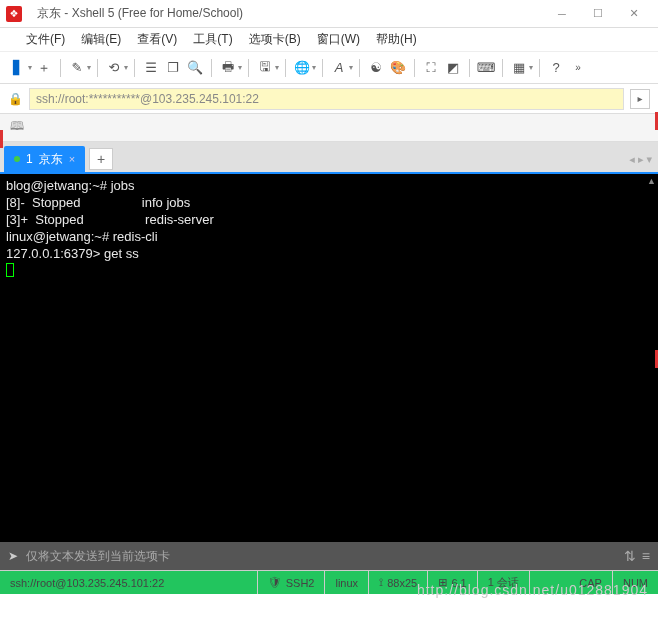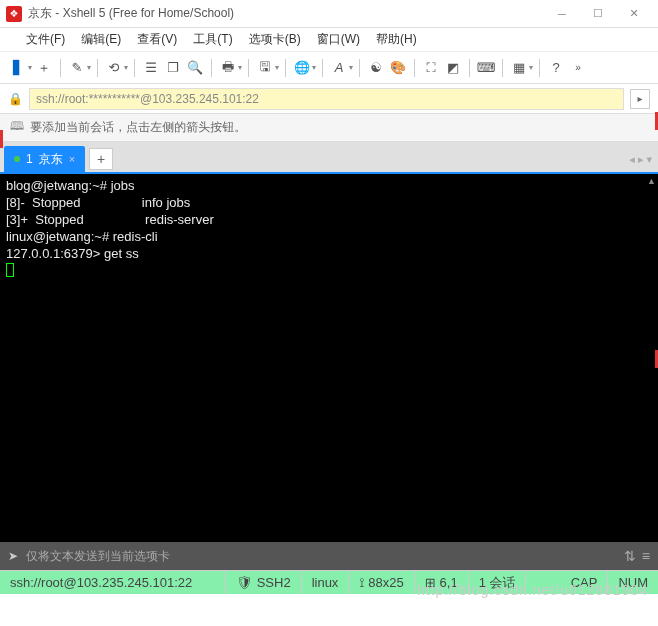--- a/index.html
+++ b/index.html
@@ -1,20 +1,20 @@
 <!DOCTYPE html>
 <html><head>
   <meta charset="utf-8">
   <style>
     * { margin: 0; padding: 0; box-sizing: border-box; font-family: "Microsoft YaHei", "Segoe UI", sans-serif; }
     body { width: 658px; height: 626px; background: #fff; overflow: hidden; position: relative; }
     
     .titlebar { height: 28px; background: #fff; border-bottom: 1px solid #ddd; display: flex; align-items: center; padding: 0 6px; font-size: 12px; color: #555; }
     .titlebar .app-icon { width: 16px; height: 16px; background: #d22; border-radius: 2px; margin-right: 6px; display: flex; align-items: center; justify-content: center; color: #fff; font-size: 10px; }
-    .titlebar .title { flex: 1; }
+    .titlebar .title { flex: 1; margin-left: 9px; }
     .titlebar .win-btns { display: flex; }
     .titlebar .win-btn { width: 36px; height: 24px; display: flex; align-items: center; justify-content: center; color: #888; font-size: 11px; cursor: pointer; }
     
     .menubar { height: 24px; display: flex; align-items: center; padding: 0 18px; font-size: 12px; border-bottom: 1px solid #eee; }
     .menubar .menu-item { padding: 0 8px; cursor: pointer; color: #333; }
     
     .toolbar { height: 32px; display: flex; align-items: center; padding: 0 8px; border-bottom: 1px solid #ddd; gap: 2px; }
     .toolbar .tool-btn { width: 20px; height: 20px; display: flex; align-items: center; justify-content: center; cursor: pointer; color: #555; font-size: 13px; }
     .toolbar .sep { width: 1px; height: 18px; background: #ccc; margin: 0 4px; }
     .toolbar .dropdown { font-size: 8px; color: #888; margin-left: -2px; }
@@ -37,21 +37,21 @@
     .terminal-wrap { position: relative; height: 370px; border-top: 2px solid #1a8cff; }
     .terminal { width: 100%; height: 100%; background: #000; color: #e8e8e8; font-family: Consolas, "Courier New", monospace; font-size: 13px; padding: 4px 6px; line-height: 16px; white-space: pre; overflow-y: auto; }
     .cursor { display: inline-block; width: 8px; height: 14px; border: 1px solid #0f0; }
     .scroll-indicator { position: absolute; right: 2px; top: 2px; color: #888; font-size: 9px; }
     
     .inputbar { height: 28px; background: #555; display: flex; align-items: center; padding: 0 8px; gap: 8px; }
     .inputbar .ip-icon { color: #ccc; font-size: 12px; }
     .inputbar .ip-text { flex: 1; color: #aaa; font-size: 12px; }
     .inputbar .right-btns { display: flex; gap: 6px; color: #aaa; font-size: 14px; }
     
-    .statusbar { height: 24px; background: #86efac; border-top: 1px solid #ccc; display: flex; align-items: center; font-size: 13px; color: #444; }
+    .statusbar { height: 24px; background: #22c55e; border-top: 1px solid #ccc; display: flex; align-items: center; font-size: 11px; color: #444; }
     .statusbar .cell { padding: 0 10px; border-right: 1px solid #ccc; height: 100%; display: flex; align-items: center; gap: 4px; }
     .statusbar .cell.first { flex: 1.2; }
     .statusbar .spacer { flex: 0.2; }
     
     .red-edge { position: absolute; width: 3px; height: 18px; background: #d33; }
     .red-edge.l1 { left: 0; top: 130px; }
     .red-edge.r1 { right: 0; top: 112px; }
     .red-edge.r2 { right: 0; top: 350px; }
     
     .watermark { position: absolute; right: 10px; bottom: 28px; color: #ccc; font-size: 14px; font-family: Arial; letter-spacing: 1px; pointer-events: none; }
@@ -124,21 +124,20 @@
 </div>
 
 <div class="addrbar">
   <span class="lock">🔒</span>
   <input class="addr" readonly="" value="ssh://root:***********@103.235.245.101:22" style="">
   <span class="go">▸</span>
 </div>
 
 <div class="hintbar">
   <span class="hint-icon">🕮</span>
-  <span>要添加当前会话，点击左侧的箭头按钮。</span>
 </div>
 
 <div class="tabbar">
   <div class="tab">
     <span class="dot"></span>
     <span>1</span>
     <span>京东</span>
     <span class="close">×</span>
   </div>
   <div class="newtab">+</div>

